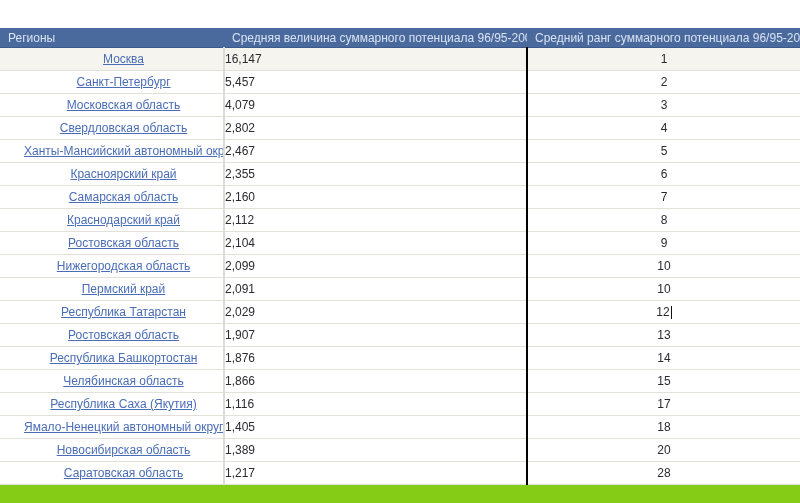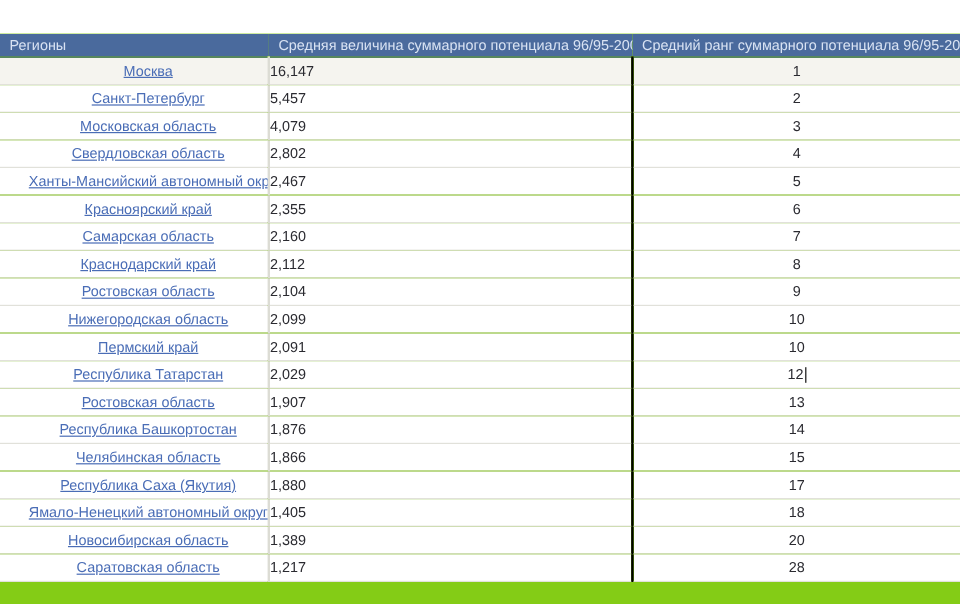--- a/index.html
+++ b/index.html
@@ -168,21 +168,21 @@
           <td class="col-value">1,876</td>
           <td class="col-rank"><span>14</span></td>
         </tr>
         <tr>
           <td class="col-region"><a href="#">Челябинская область</a></td>
           <td class="col-value">1,866</td>
           <td class="col-rank"><span>15</span></td>
         </tr>
         <tr>
           <td class="col-region"><a href="#">Республика Саха (Якутия)</a></td>
-          <td class="col-value">1,880</td>
+          <td class="col-value">1,116</td>
           <td class="col-rank"><span>17</span></td>
         </tr>
         <tr>
           <td class="col-region"><a href="#">Ямало-Ненецкий автономный округ</a></td>
           <td class="col-value">1,405</td>
           <td class="col-rank"><span>18</span></td>
         </tr>
         <tr>
           <td class="col-region"><a href="#">Новосибирская область</a></td>
           <td class="col-value">1,389</td>

